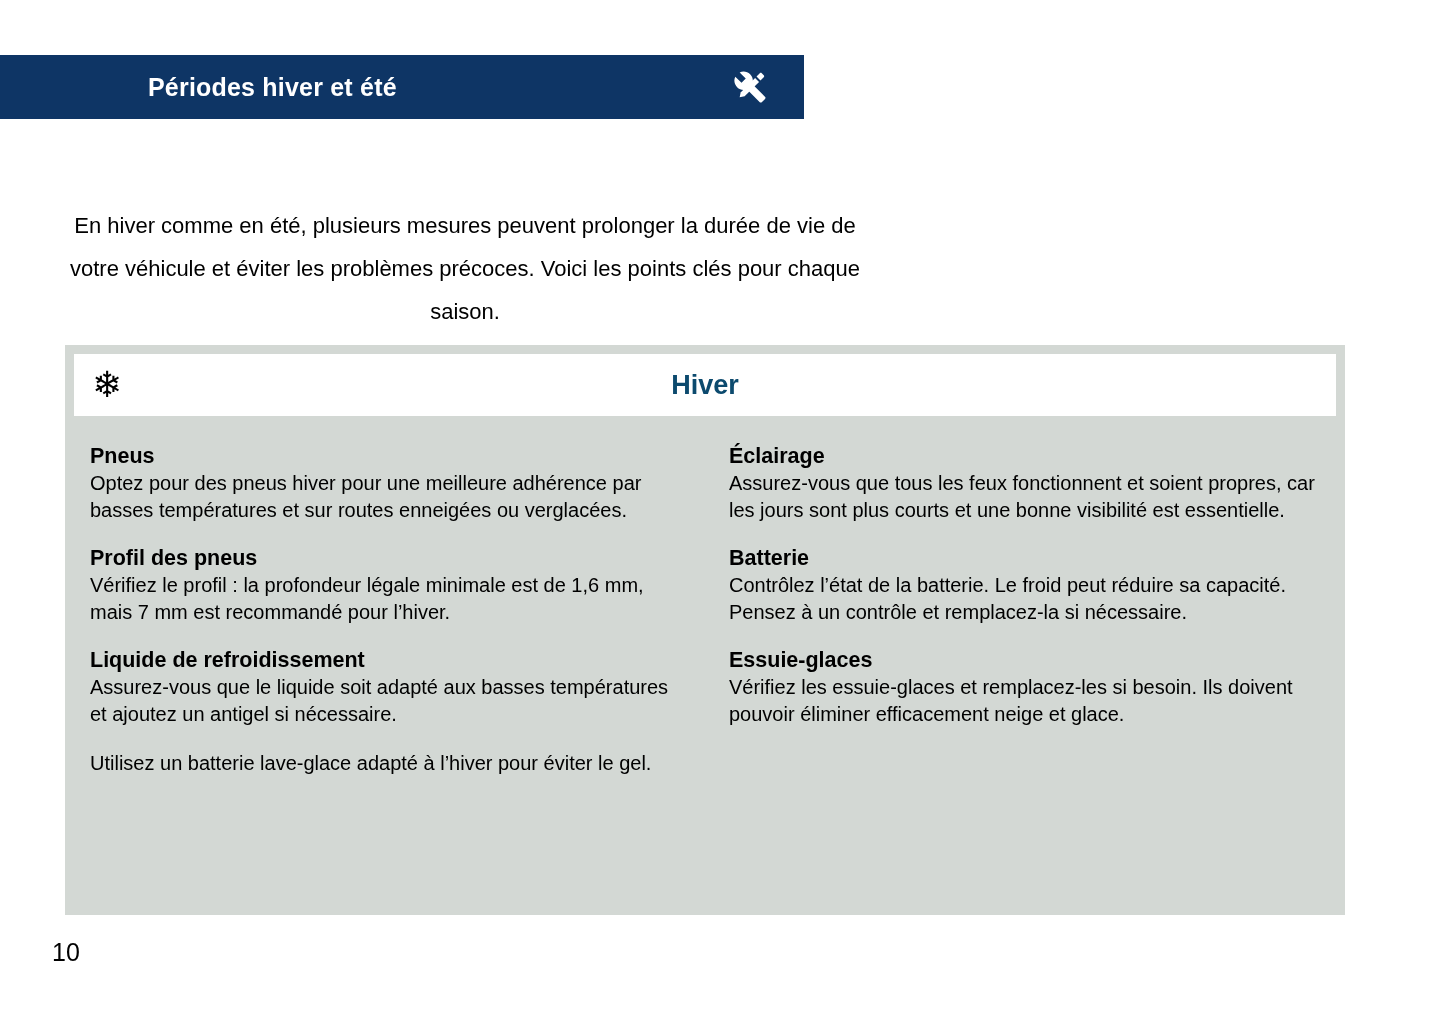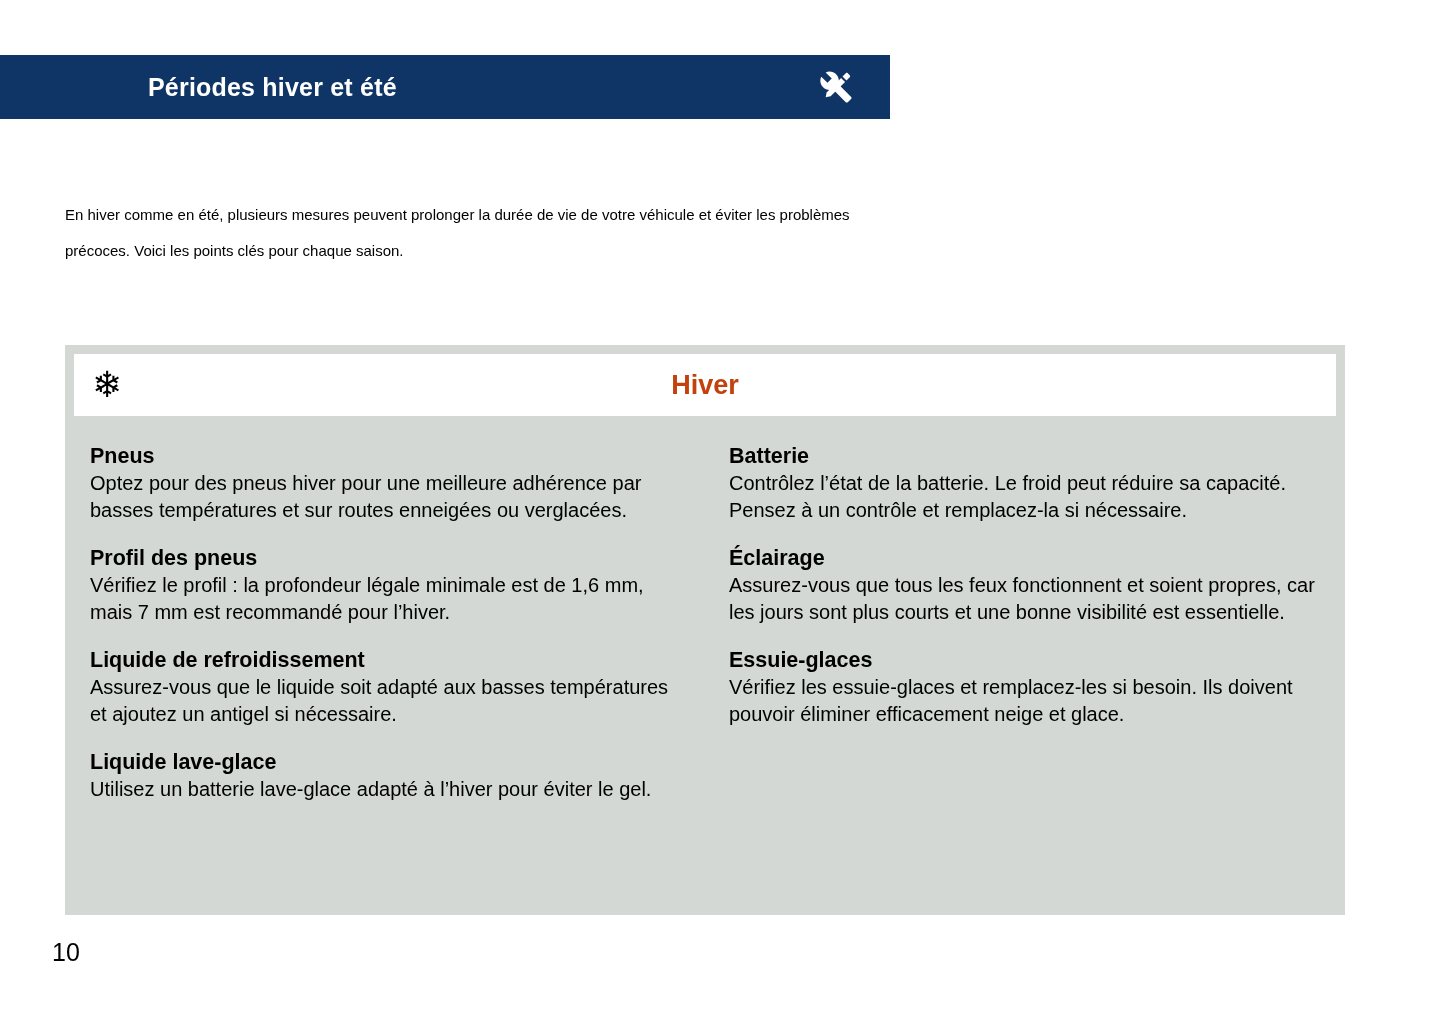--- a/index.html
+++ b/index.html
@@ -15,21 +15,21 @@
     height: 1030px;
     background: #ffffff;
     overflow: hidden;
   }
 
   
   .banner {
     position: absolute;
     top: 55px;
     left: 0;
-    width: 890px;
+    width: 804px;
     height: 64px;
     background: #0e3565;
     display: flex;
     align-items: center;
   }
   .banner-title {
     margin: 0 0 0 148px;
     font-size: 25px;
     font-weight: bold;
     color: #ffffff;
@@ -46,23 +46,24 @@
     justify-content: center;
   }
   .banner-icon svg { width: 34px; height: 34px; }
 
   
   .intro {
     position: absolute;
     top: 182px;
     left: 65px;
     width: 800px;
-    font-size: 15px;
-    line-height: 36px;
+    font-size: 22px;
+    line-height: 43px;
     color: #000000;
+    text-align: center;
   }
 
   
   .card {
     position: absolute;
     top: 345px;
     left: 65px;
     width: 1280px;
     height: 570px;
     background: #d3d8d4;
@@ -83,21 +84,21 @@
     color: #000000;
   }
   .card-title {
     position: absolute;
     left: 0;
     right: 0;
     text-align: center;
     margin: 0;
     font-size: 27px;
     font-weight: bold;
-    color: #c2410c;
+    color: #0c4a6e;
   }
   .card-body {
     display: flex;
     gap: 48px;
     padding: 28px 16px 0 16px;
     box-sizing: border-box;
   }
   .col { flex: 1; min-width: 0; }
   .section { margin-bottom: 23px; }
   .section h3 {
@@ -156,33 +157,32 @@
         </div>
         <div class="section">
           <h3>Profil des pneus</h3>
           <p>Vérifiez le profil : la profondeur légale minimale est de 1,6 mm, mais 7 mm est recommandé pour l’hiver.</p>
         </div>
         <div class="section">
           <h3>Liquide de refroidissement</h3>
           <p>Assurez-vous que le liquide soit adapté aux basses températures et ajoutez un antigel si nécessaire.</p>
         </div>
         <div class="section">
-          <h3>Liquide lave-glace</h3>
           <p>Utilisez un batterie lave-glace adapté à l’hiver pour éviter le gel.</p>
         </div>
       </div>
 
       <div class="col">
         <div class="section">
+          <h3>Éclairage</h3>
+          <p>Assurez-vous que tous les feux fonctionnent et soient propres, car les jours sont plus courts et une bonne visibilité est essentielle.</p>
+        </div>
+        <div class="section">
           <h3>Batterie</h3>
           <p>Contrôlez l’état de la batterie. Le froid peut réduire sa capacité. Pensez à un contrôle et remplacez-la si nécessaire.</p>
-        </div>
-        <div class="section">
-          <h3>Éclairage</h3>
-          <p>Assurez-vous que tous les feux fonctionnent et soient propres, car les jours sont plus courts et une bonne visibilité est essentielle.</p>
         </div>
         <div class="section">
           <h3>Essuie-glaces</h3>
           <p>Vérifiez les essuie-glaces et remplacez-les si besoin. Ils doivent pouvoir éliminer efficacement neige et glace.</p>
         </div>
       </div>
 
     </div>
   </div>
 

